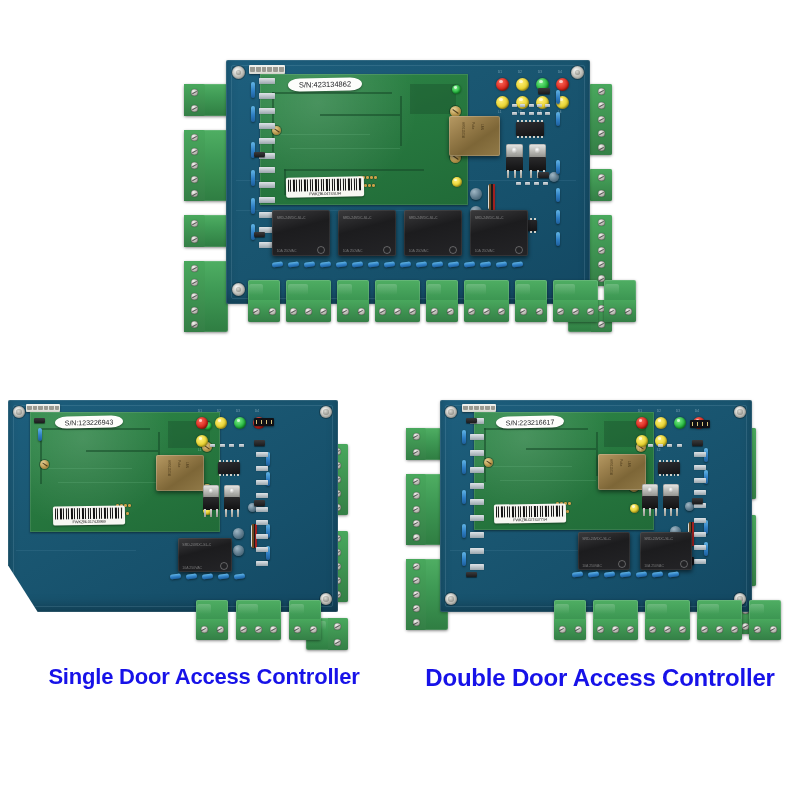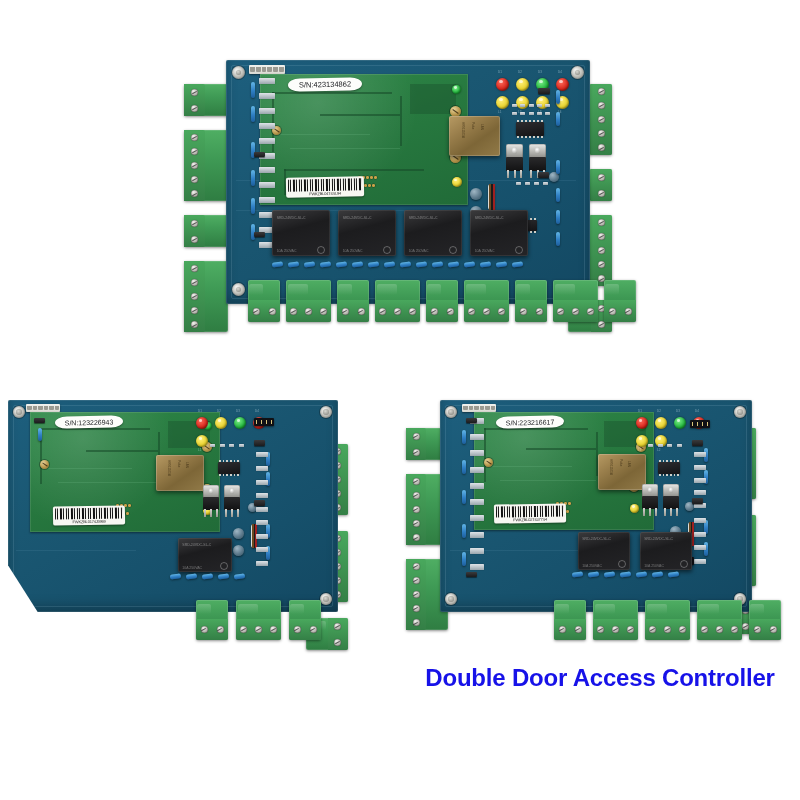--- a/index.html
+++ b/index.html
@@ -906,20 +906,21 @@
         <div class="term" style="left:281px;top:208px;width:32px;height:40px;">
           <div class="body" style=""></div>
           <div class="ridge" style=""></div>
           <div class="face" style="">
             <div class="screw"></div>
             <div class="screw"></div>
           </div>
         </div>
       </div>
 
+    <div class="caption" style="left:0;top:272px;width:392px;font-size:22px;">Single Door Access Controller</div>
   </div>
 
   <div class="board-wrap" id="bw-double" style="left:404px;top:392px;width:392px;height:300px;">
 
     <div id="double-left-terms" style="position: absolute;">
         <div class="term vert" style="left:2px;top:36px;width:42px;height:32px;">
           <div class="body" style=""></div>
           <div class="ridge" style=""></div>
           <div class="face" style="right: auto; left: 0px;">
             <div class="screw"></div>

